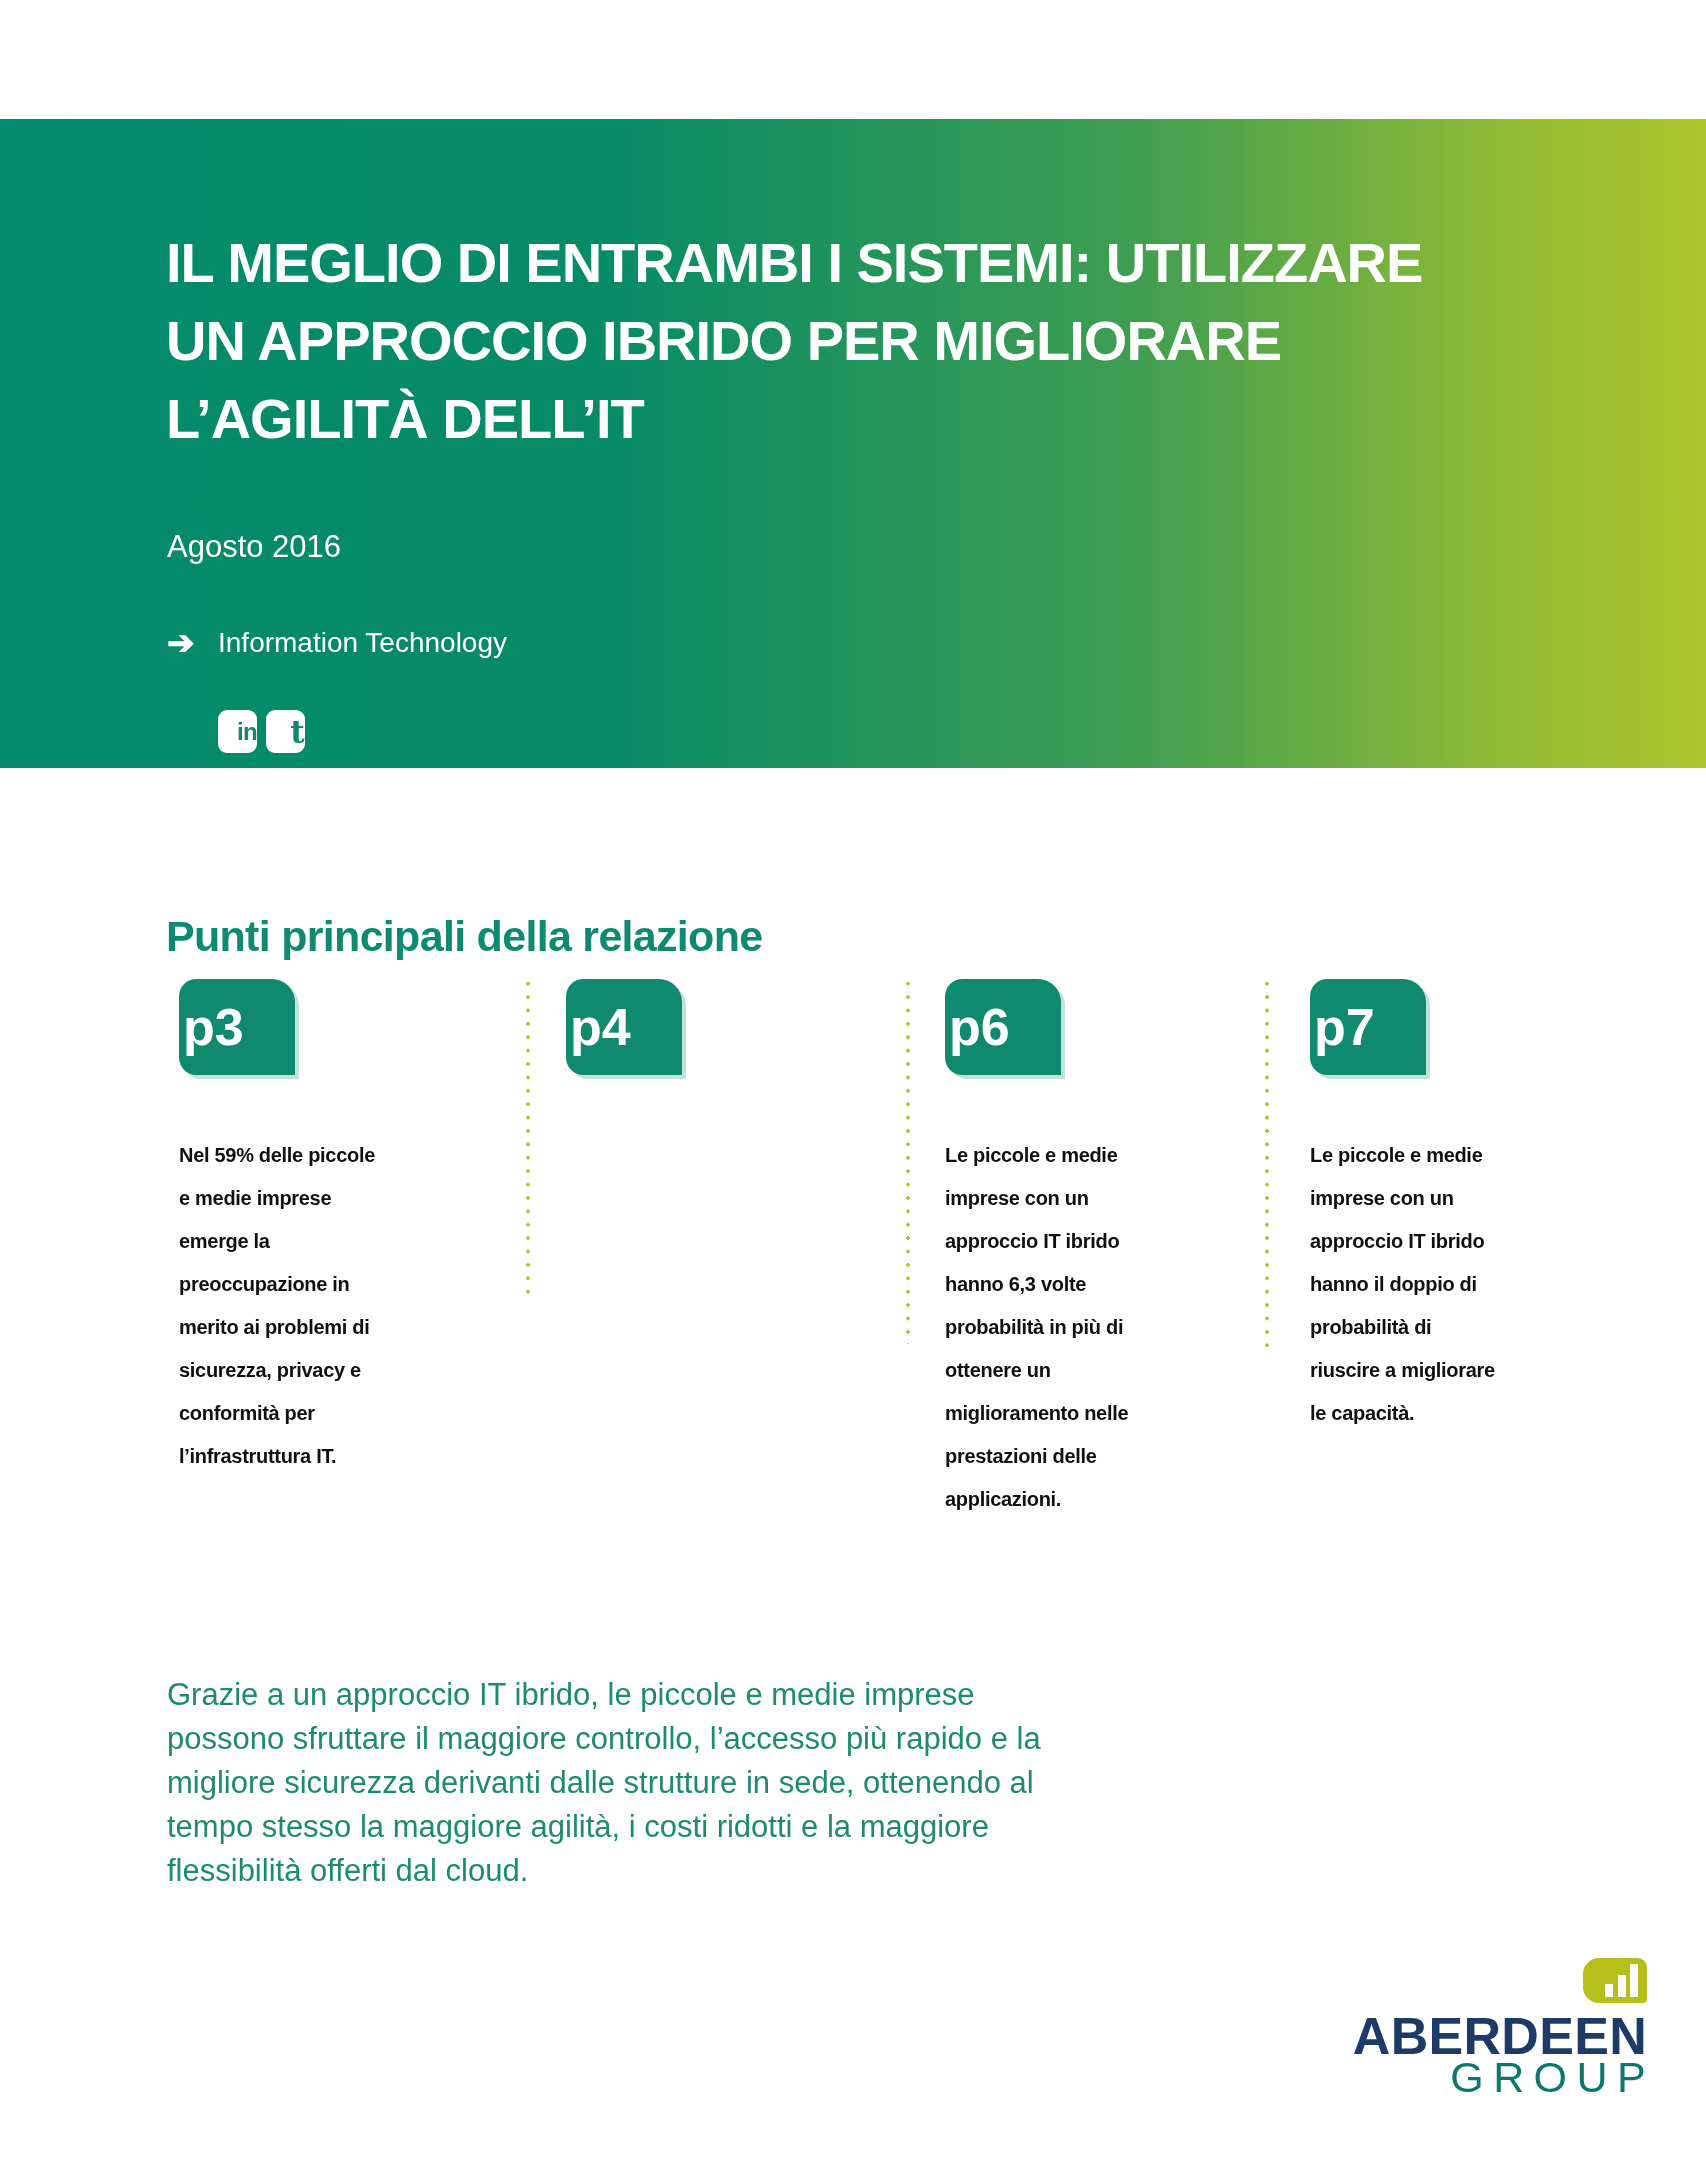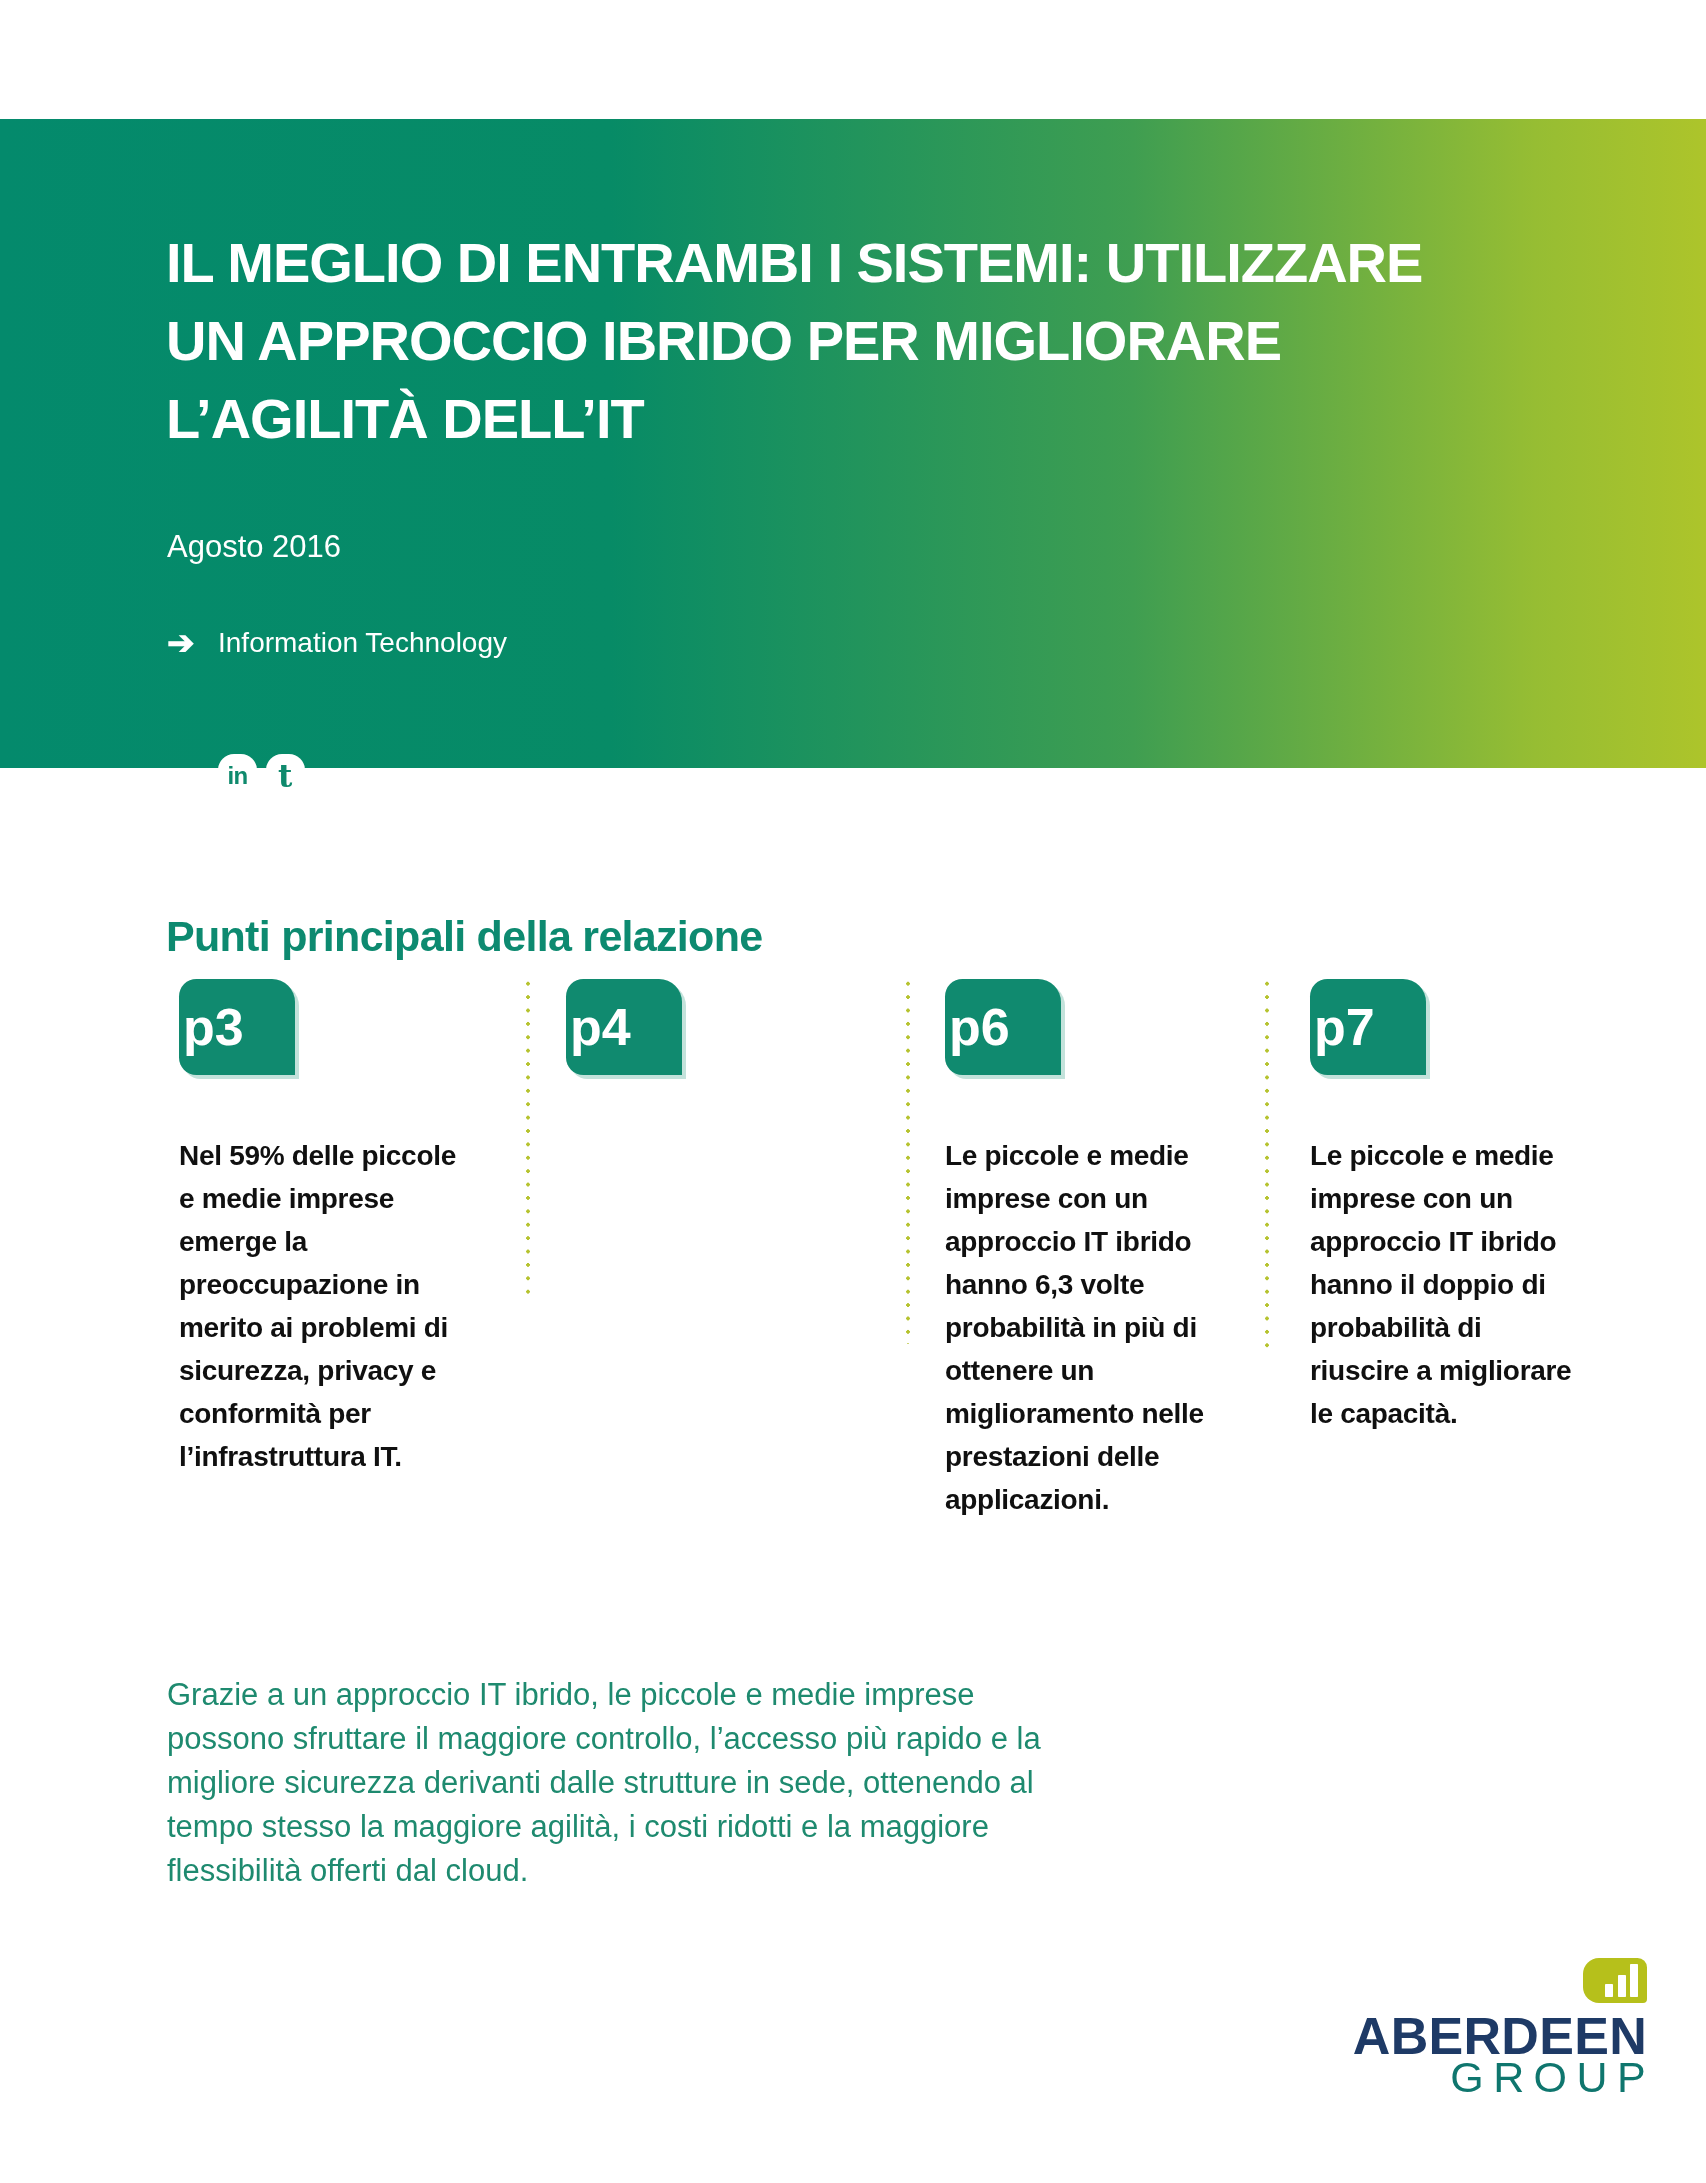--- a/index.html
+++ b/index.html
@@ -23,22 +23,22 @@
     font-size:31px;font-weight:400;
   }
   .author-row{position:absolute;left:167px;top:503px;color:#ffffff;}
   .arrow{
     position:absolute;left:0;top:0;font-size:33px;font-weight:700;line-height:42px;
   }
   .author-text{margin-left:51px;font-size:28px;line-height:42px;}
   .author-name{font-weight:700;}
   .social{position:absolute;left:218px;top:591px;display:flex;gap:8.7px;}
   .tile{
-    width:39px;height:43px;background:#ffffff;border-radius:16px;
-    display:flex;align-items:center;justify-content:center;color:#0f8a6d;margin-top:44px;
+    width:39px;height:43px;background:#ffffff;border-radius:9px;
+    display:flex;align-items:center;justify-content:flex-end;color:#0f8a6d;
   }
   .tile .glyph{font-weight:700;}
   .tile.linkedin .glyph{font-size:24px;letter-spacing:-0.7px;}
   .tile.twitter .glyph{font-size:31px;font-family:"DejaVu Serif", serif;}
   
   .section-heading{
     position:absolute;left:166px;top:876px;
     font-size:43px;font-weight:700;color:#0d8a70;letter-spacing:-0.7px;
   }
   .col{position:absolute;top:979px;width:328px;}
@@ -47,21 +47,21 @@
   .col.c3{left:945px;}
   .col.c4{left:1310px;}
   .badge{
     width:116px;height:96px;background:#108a6f;
     border-radius:17.4px 23px 0 17.4px;
     box-shadow:4px 4px 0 rgba(16,138,111,0.25);
     color:#ffffff;font-size:52px;font-weight:700;
     display:flex;align-items:center;padding-left:4px;box-sizing:border-box;
   }
   .col-text{
-    margin-top:59px;font-size:28px;font-weight:700;color:#101010;
+    margin-top:59px;font-size:20px;font-weight:700;color:#101010;
     line-height:43px;letter-spacing:-0.3px;white-space:pre-line;
   }
   .dotline{
     position:absolute;top:977px;width:8px;
     background-image:radial-gradient(ellipse 3px 2.3px at 50% 50%, #b6c32f 70%, rgba(182,195,47,0) 72%);
     background-size:8px 13.4px;background-repeat:repeat-y;
   }
   .dotline.d1{left:524px;height:323px;}
   .dotline.d2{left:904px;height:367px;}
   .dotline.d3{left:1263px;height:372px;}

